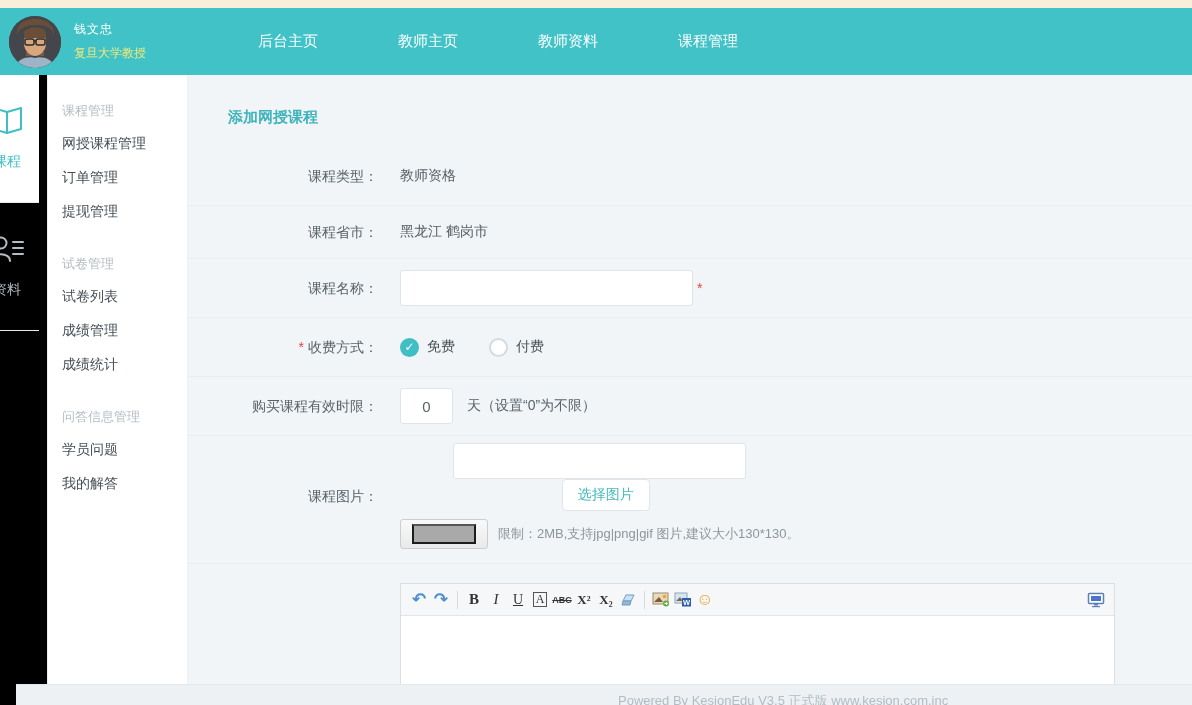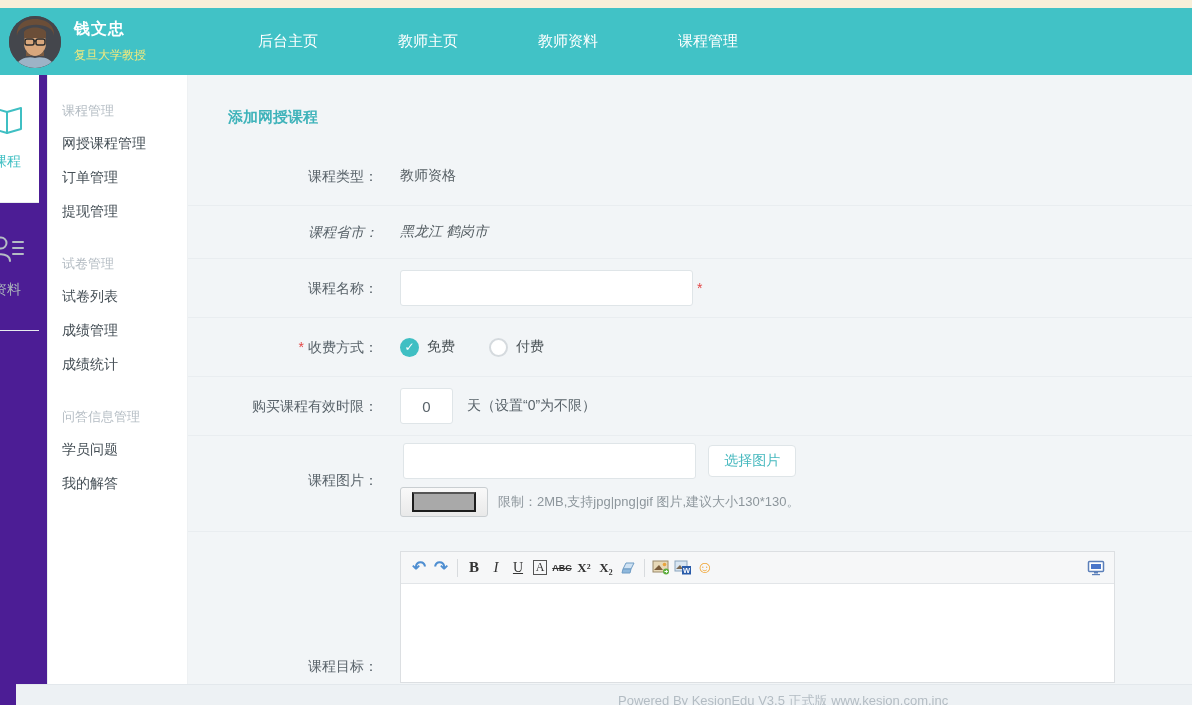--- a/index.html
+++ b/index.html
@@ -7,68 +7,68 @@
   body { font-family:"Liberation Sans","DejaVu Sans",sans-serif; background:#fff; }
   .page { position:relative; width:1192px; height:705px; overflow:hidden; background:#fff; }
 
   
   .top-strip { height:8px; background:#f7efd9; }
 
   
   .header { height:67px; background:#41c2c6; display:flex; align-items:center; }
   .avatar { width:52px; height:52px; border-radius:50%; overflow:hidden; margin-left:9px; flex:none; background:#4a4c52; cursor:pointer; }
   .user-text { margin-left:13px; }
-  .user-name { color:#ffffff; font-size:16px; font-weight:bold; letter-spacing:1px; }
+  .user-name { color:#ffffff; font-size:12px; font-weight:normal; letter-spacing:1px; }
   .user-title { color:#f2e97e; font-size:12px; margin-top:7px; }
   .nav { display:flex; margin-left:112px; gap:80px; }
   .nav-item { color:#ffffff; font-size:15px; cursor:pointer; white-space:nowrap; }
 
   
   .app { display:flex; height:630px; }
   .sidebar { width:188px; flex:none; background:#ffffff; display:flex; border-right:1px solid #eef1f3; }
-  .rail { width:48px; flex:none; background:#4c1d95; border-right:1px solid #e9edf0; overflow:hidden; }
+  .rail { width:48px; flex:none; background:#000000; border-right:1px solid #e9edf0; overflow:hidden; }
   .rail-item { width:64px; margin-left:-25px; height:128px; display:flex; flex-direction:column; align-items:center; justify-content:center; gap:13px; border-bottom:1px solid #e7ebee; cursor:pointer; }
   .rail-item.active { background:#ffffff; }
   .rail-label { font-size:14px; color:#a9b3ba; }
   .rail-item.active .rail-label { color:#3fbfc3; }
 
   .menu { flex:1; padding:20px 0 0 14px; }
   .menu-section { color:#b5bdc4; font-size:13px; padding:7px 0; margin-top:19px; }
   .menu-section:first-child { margin-top:0; }
   .menu-item { color:#454f56; font-size:14px; padding:8px 0; cursor:pointer; }
 
   
   .main { flex:1; background:#f2f5f7; overflow:hidden; }
   .page-title { color:#3fb3ba; font-size:15px; font-weight:bold; margin:33px 0 0 40px; }
   .form { margin-top:20px; }
   .row { display:flex; align-items:center; border-bottom:1px solid #e9edf0; }
   .row-label { width:202px; flex:none; text-align:right; color:#59636a; font-size:14px; padding-right:12px; line-height:20px; }
   .row-value { margin-left:10px; display:flex; align-items:center; }
   .req { color:#e24545; font-size:14px; margin:0 4px; }
   .r-pad-lg { padding:19px 0; }
-  .r-pad-md { padding:16px 0;font-style:italic; }
+  .r-pad-md { padding:16px 0; }
   .r-input { padding:11px 0; }
 
   .text-input { width:293px; height:36px; border:1px solid #dfe5e8; border-radius:3px; background:#fff; padding:0 10px; font-size:14px; color:#555; outline:none; }
   .small-input { width:53px; height:36px; border:1px solid #dfe5e8; border-radius:3px; background:#fff; text-align:center; font-size:15px; color:#59636a; outline:none; }
   .value-text { color:#555e63; font-size:14px; }
   .hint-dark { color:#59636a; font-size:14px; margin-left:14px; }
   .hint-gray { color:#8d969c; font-size:13px; margin-left:10px; }
 
   
   .radio-opt { display:flex; align-items:center; margin-right:34px; cursor:pointer; }
   .radio-circle { width:19px; height:19px; border-radius:50%; flex:none; display:flex; align-items:center; justify-content:center; }
   .radio-circle.checked { background:#3fbfc3; color:#fff; font-size:12px; font-weight:bold; }
   .radio-circle.unchecked { background:#fff; border:2px solid #d5dade; }
   .radio-label { font-size:14px; color:#4a5256; margin-left:8px; }
 
   
   .row-image { padding:7px 0 14px 0; }
   .img-col { display:flex; flex-direction:column; }
-  .img-line { display:flex; align-items:center; }
+  .img-line { display:flex; align-items:center;flex-direction:column; }
   .img-line2 { display:flex; align-items:center; margin-top:8px; }
   .pick-btn { height:32px; padding:0 15px; margin-left:12px; background:#fff; border:1px solid #dfe5e8; border-radius:4px; color:#45b8be; font-size:14px; cursor:pointer; }
   .file-btn { width:88px; height:30px; background:linear-gradient(#f9f9f9,#e9e9e9); border:1px solid #c9ced1; border-radius:3px; display:flex; align-items:center; justify-content:center; cursor:pointer; }
   .file-btn-inner { width:64px; height:20px; background:#a9a9a9; border:2px solid #1c1c1c; border-top-color:#555; }
 
   
   .row-editor { border-bottom:none; align-items:flex-start; padding-top:19px; }
   .row-editor .row-label { margin-top:105px; }
   .editor { width:715px; border:1px solid #dcdfe2; background:#fff; }
   .editor-toolbar { height:32px; background:#f6f7f8; border-bottom:1px solid #e2e5e8; display:flex; align-items:center; padding:0 7px; }

